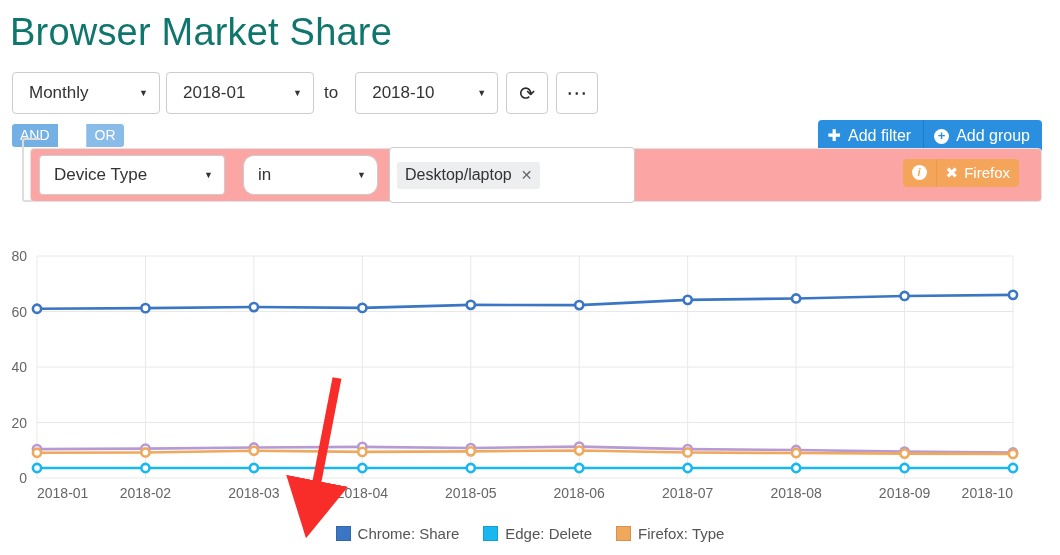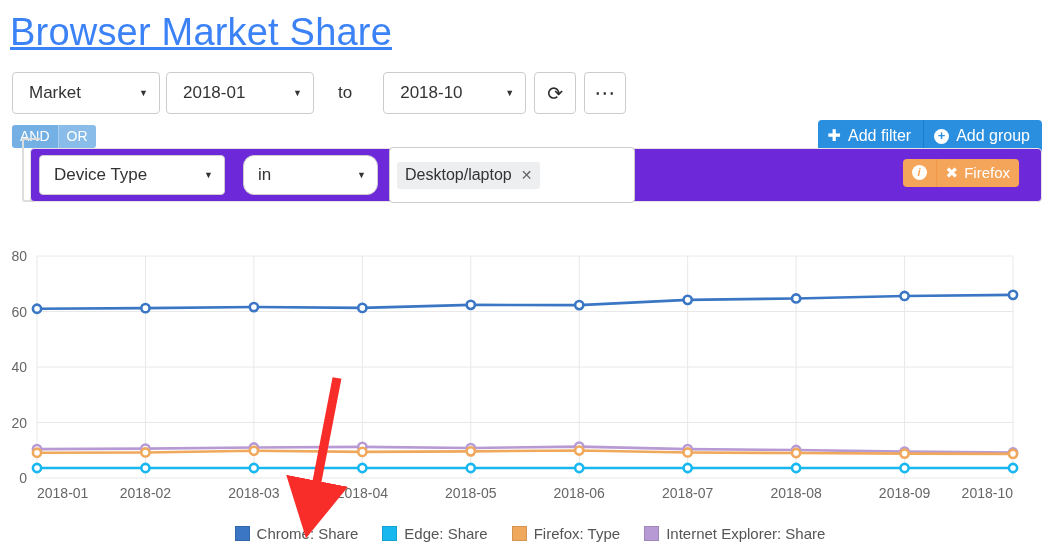--- a/index.html
+++ b/index.html
@@ -11,26 +11,25 @@
     width: 1060px;
     height: 555px;
     font-family: "Liberation Sans", sans-serif;
     color: #555;
     overflow: hidden;
     position: relative;
   }
   .page-title {
     font-size: 38px;
     font-weight: 400;
-    color: #3b82f6;
+    color: #0f766e;
     letter-spacing: 0.2px;
     margin: 8px 0 0 10px;
     line-height: 48px;
     white-space: nowrap;
-    text-decoration: underline;
   }
 
   
   .toolbar {
     display: flex;
     align-items: center;
     margin: 16px 0 0 12px;
     height: 42px;
   }
   .sel {
@@ -55,21 +54,21 @@
     font-size: 9px;
     color: #333;
     line-height: 1;
   }
   .sel-monthly { width: 148px; }
   .sel-from { width: 148px; margin-left: 6px;}
   .sel-to { width: 143px; margin-left: 7px;}
   .to-word {
     font-size: 17px;
     color: #333;
-    margin: 0 24px;
+    margin: 0 10px;
   }
   .icon-btn {
     box-sizing: border-box;
     height: 42px;
     width: 42px;
     border: 1px solid #ccc;
     border-radius: 4px;
     background: #fff;
     display: flex;
     align-items: center;
@@ -86,38 +85,38 @@
     font-size: 21px;
     line-height: 10px;
     color: #2b2b2b;
     letter-spacing: 1px;
   }
 
   
   .andor-row {
     margin: 10px 0 0 12px;
     display: flex;
-    align-items: center;
+    align-items: flex-start;
     position: relative;
     height: 24px;
   }
   .andor {
     display: inline-flex;
     border-radius: 3px;
     overflow: hidden;
   }
   .andor span {
     font-size: 14px;
     color: #fff;
     padding: 3px 8px 4px 8px;
     line-height: 16px;
     background: #89bce9;
   }
   .andor span.active { background: #74b0e3; }
-  .andor span + span { border-left: 1px solid #a6cdf0; }
+  .andor span + span { border-left: 1px solid #a6cdf0; margin-left: 28px; }
 
   .addbtns {
     position: absolute;
     right: 18px;
     top: -4px;
     display: flex;
   }
   .btn-blue {
     background: #2b8fe0;
     color: #fff;
@@ -150,21 +149,21 @@
     border-top: 2px solid #ddd;
     border-bottom: 2px solid #ddd;
     border-radius: 3px 0 0 3px;
   }
   .filter-row {
     position: absolute;
     left: 30px;
     top: -4px;
     right: 18px;
     height: 54px;
-    background: #6d28d9;
+    background: #fca5a5;
     border: 1px solid #e3e3e3;
     border-radius: 4px;
     display: flex;
     align-items: center;
     padding: 0 8px;
     box-sizing: border-box;
   }
   .sel-field { width: 186px; height: 40px; font-size: 17px; padding: 0 26px 0 14px;}
   .sel-op { width: 135px; height: 40px; margin-left: 18px; font-size: 17px; padding: 0 26px 0 14px; border-radius: 11px;}
   .tagbox {
@@ -271,21 +270,21 @@
     border: 1px solid rgba(0,0,0,0.12);
   }
 </style>
 </head>
 <body>
 
 <div class="page-title">Browser Market Share</div>
 
 <div class="toolbar">
   <div class="sel sel-monthly">
-    <span>Market</span>
+    <span>Monthly</span>
     <span class="caret">▼</span>
   </div>
   <div class="sel sel-from">
     <span>2018-01</span>
     <span class="caret">▼</span>
   </div>
   <span class="to-word">to</span>
   <div class="sel sel-to">
     <span>2018-10</span>
     <span class="caret">▼</span>
@@ -422,29 +421,25 @@
       <circle cx="1013" cy="228.01" r="4.1" fill="#fff" stroke="#18b7f0" stroke-width="2.6"></circle>
     </svg>
 
   <div class="legend" id="legend">
       <div class="legend-item">
         <span class="legend-swatch" style="background: rgb(58, 118, 196);"></span>
         <span>Chrome: Share</span>
       </div>
       <div class="legend-item">
         <span class="legend-swatch" style="background: rgb(24, 183, 240);"></span>
-        <span>Edge: Share</span>
+        <span>Edge: Delete</span>
       </div>
       <div class="legend-item">
         <span class="legend-swatch" style="background: rgb(240, 169, 92);"></span>
         <span>Firefox: Type</span>
-      </div>
-      <div class="legend-item">
-        <span class="legend-swatch" style="background: rgb(183, 154, 212);"></span>
-        <span>Internet Explorer: Share</span>
       </div>
     </div>
 
   <svg width="1060" height="315" style="position:absolute;left:0;top:0;pointer-events:none">
     <defs>
       <marker id="ah" markerWidth="7" markerHeight="7" refX="2.4" refY="3.5" orient="auto">
         <path d="M0,0 L0,7 L6.5,3.5 z" id="ah-path" fill="#f82c29"></path>
       </marker>
     </defs>
     <line id="arrow-line" x1="337" y1="138" x2="313" y2="262" stroke-width="9" marker-end="url(#ah)" stroke="#f82c29"></line>

